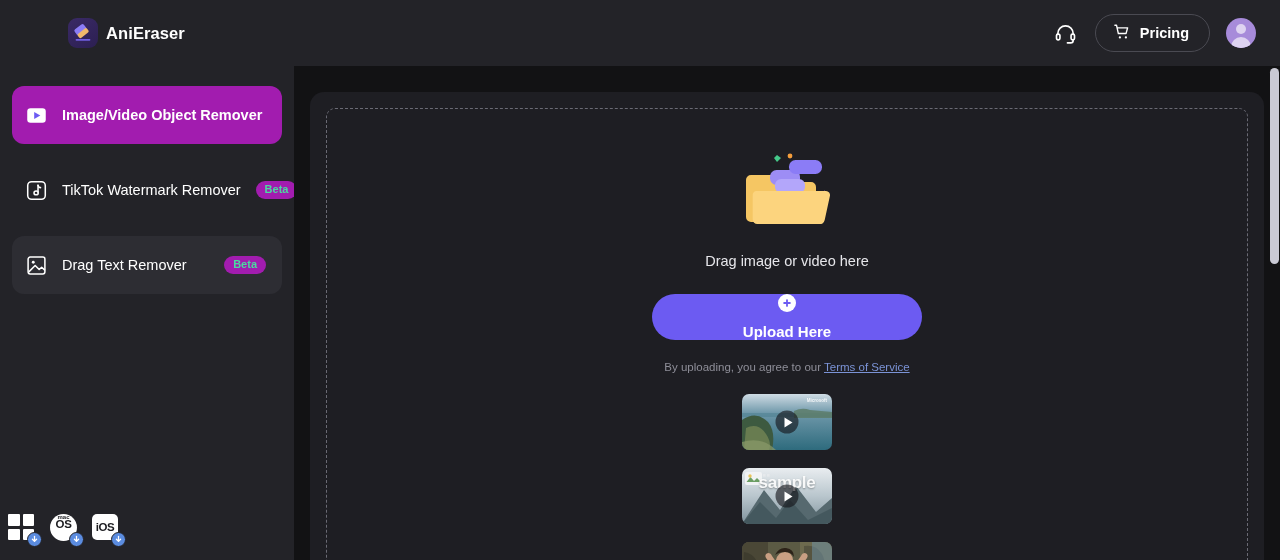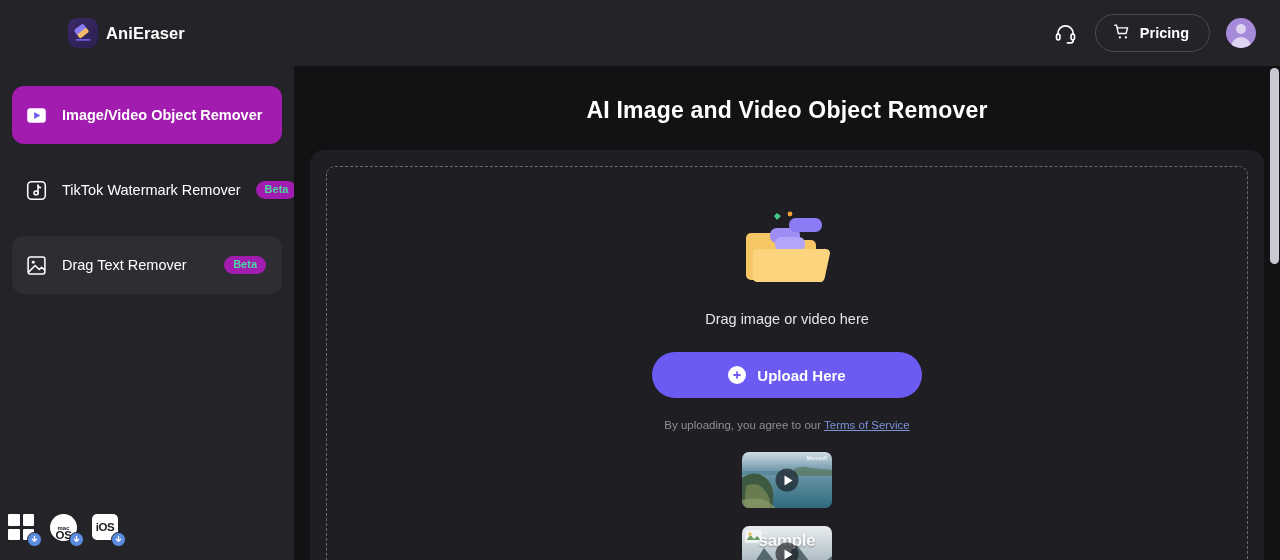--- a/index.html
+++ b/index.html
@@ -83,21 +83,21 @@
 
   .os-badges {
     position: absolute; left: 8px; bottom: 16px;
     display: flex; align-items: flex-end; gap: 12px;
   }
   .os-badge { position: relative; width: 30px; height: 30px; cursor: pointer; }
   .os-win { display: grid; grid-template-columns: 1fr 1fr; grid-template-rows: 1fr 1fr; gap: 3px; width: 26px; height: 26px; }
   .os-win span { background: #ffffff; border-radius: 1px; }
   .os-mac {
     width: 27px; height: 27px; border-radius: 50%; background: #ffffff;
-    display: flex; flex-direction: column; align-items: center; justify-content: flex-end;
+    display: flex; flex-direction: column; align-items: center; justify-content: flex-start;
     color: #1b1b1f; line-height: 1;
   }
   .os-mac .t1 { font-size: 6px; font-weight: bold; margin-bottom: -1px; }
   .os-mac .t2 { font-size: 11.5px; font-weight: bold; letter-spacing: -.3px; }
   .os-ios {
     width: 26px; height: 26px; border-radius: 5px; background: #ffffff;
     display: flex; align-items: center; justify-content: center;
     color: #1b1b1f; font-size: 11.5px; font-weight: bold; letter-spacing: -.4px;
   }
   .dl-dot {
@@ -130,20 +130,21 @@
   }
   .folder-art { width: 100px; height: 82px; position: relative; }
   .drag-text { color: #e6e6ea; font-size: 14.5px; margin-top: 22px; }
   .upload-btn {
     margin-top: 25px;
     width: 270px; height: 46px; border-radius: 23px;
     background: #6c5bf2; border: none; cursor: pointer;
     display: flex; align-items: center; justify-content: center; gap: 11px;
     color: #ffffff; font-size: 15px; font-weight: bold;
     font-family: "Liberation Sans", sans-serif;
+    flex-direction: column;
   }
   .plus-circle {
     width: 18px; height: 18px; border-radius: 50%; background: #ffffff;
     display: flex; align-items: center; justify-content: center; flex: 0 0 18px;
   }
   .terms {
     margin-top: 21px; font-size: 11.5px; color: #8e8e98;
   }
   .terms a { color: #7b93d6; text-decoration: underline; cursor: pointer; }
 
@@ -320,21 +321,20 @@
                 <path d="M3.2 5.6 6 8.4l2.8-2.8"></path>
             </svg>
           </span>
         </div>
       </div>
     </div>
 
     <div class="main">
       <div class="main-inner">
 
-        <div class="page-title">AI Image and Video Object Remover</div>
 
         <div class="panel">
           <div class="dropzone">
 
             <div class="folder-art">
               <svg width="100" height="82" viewBox="0 0 100 82">
                 <path d="M37 9 L40 6 L44 9 L40 13 Z" fill="#45c98a"></path>
                 <circle cx="53" cy="7" r="2.4" fill="#f59e3c"></circle>
                 <path d="M85 44 L87.4 41.4 L90 44 L87.4 46.6 Z" fill="#b580f0"></path>
                 <circle cx="82" cy="55" r="1.6" fill="#e6554f"></circle>

